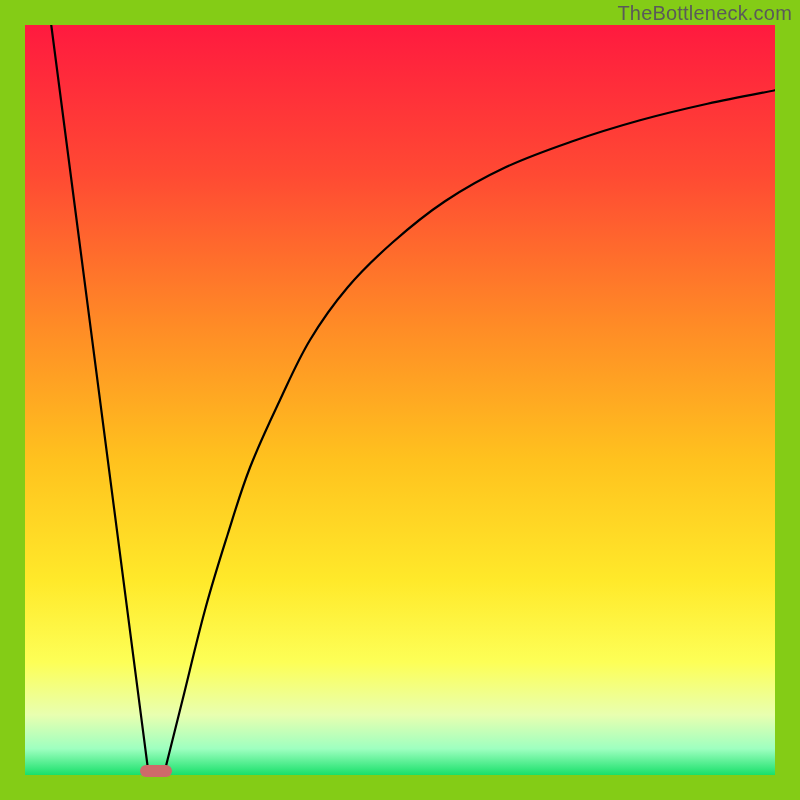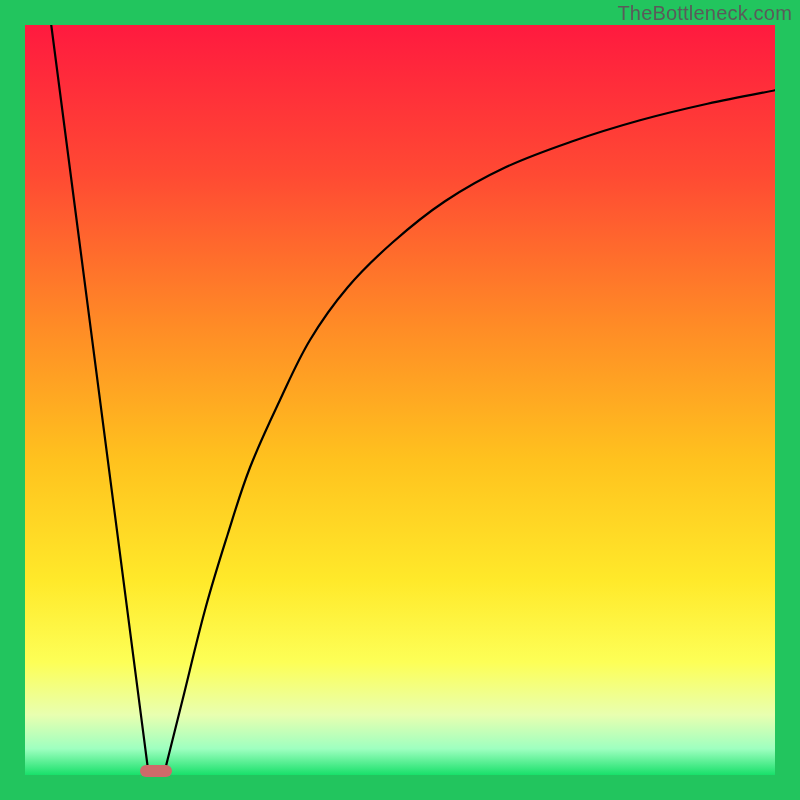--- a/index.html
+++ b/index.html
@@ -6,21 +6,21 @@
     margin: 0;
     padding: 0;
     width: 800px;
     height: 800px;
     overflow: hidden;
     font-family: Arial, Helvetica, sans-serif;
   }
   .frame {
     width: 800px;
     height: 800px;
-    background: #22c55e;
+    background: #84cc16;
     position: relative;
   }
   .plot-area {
     position: absolute;
     left: 25px;
     top: 25px;
     width: 750px;
     height: 750px;
   }
   .gradient-bg {

